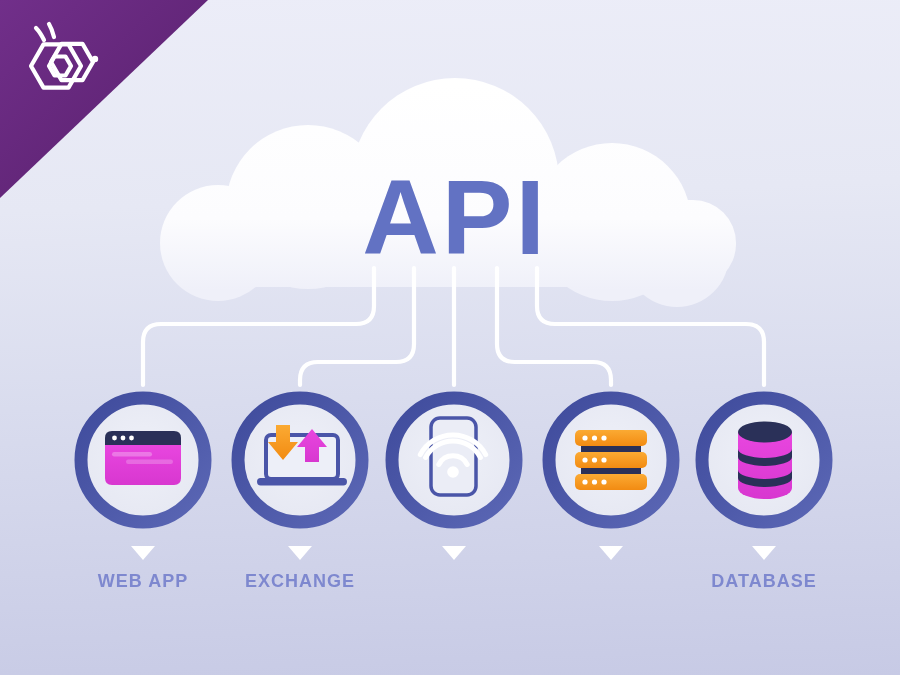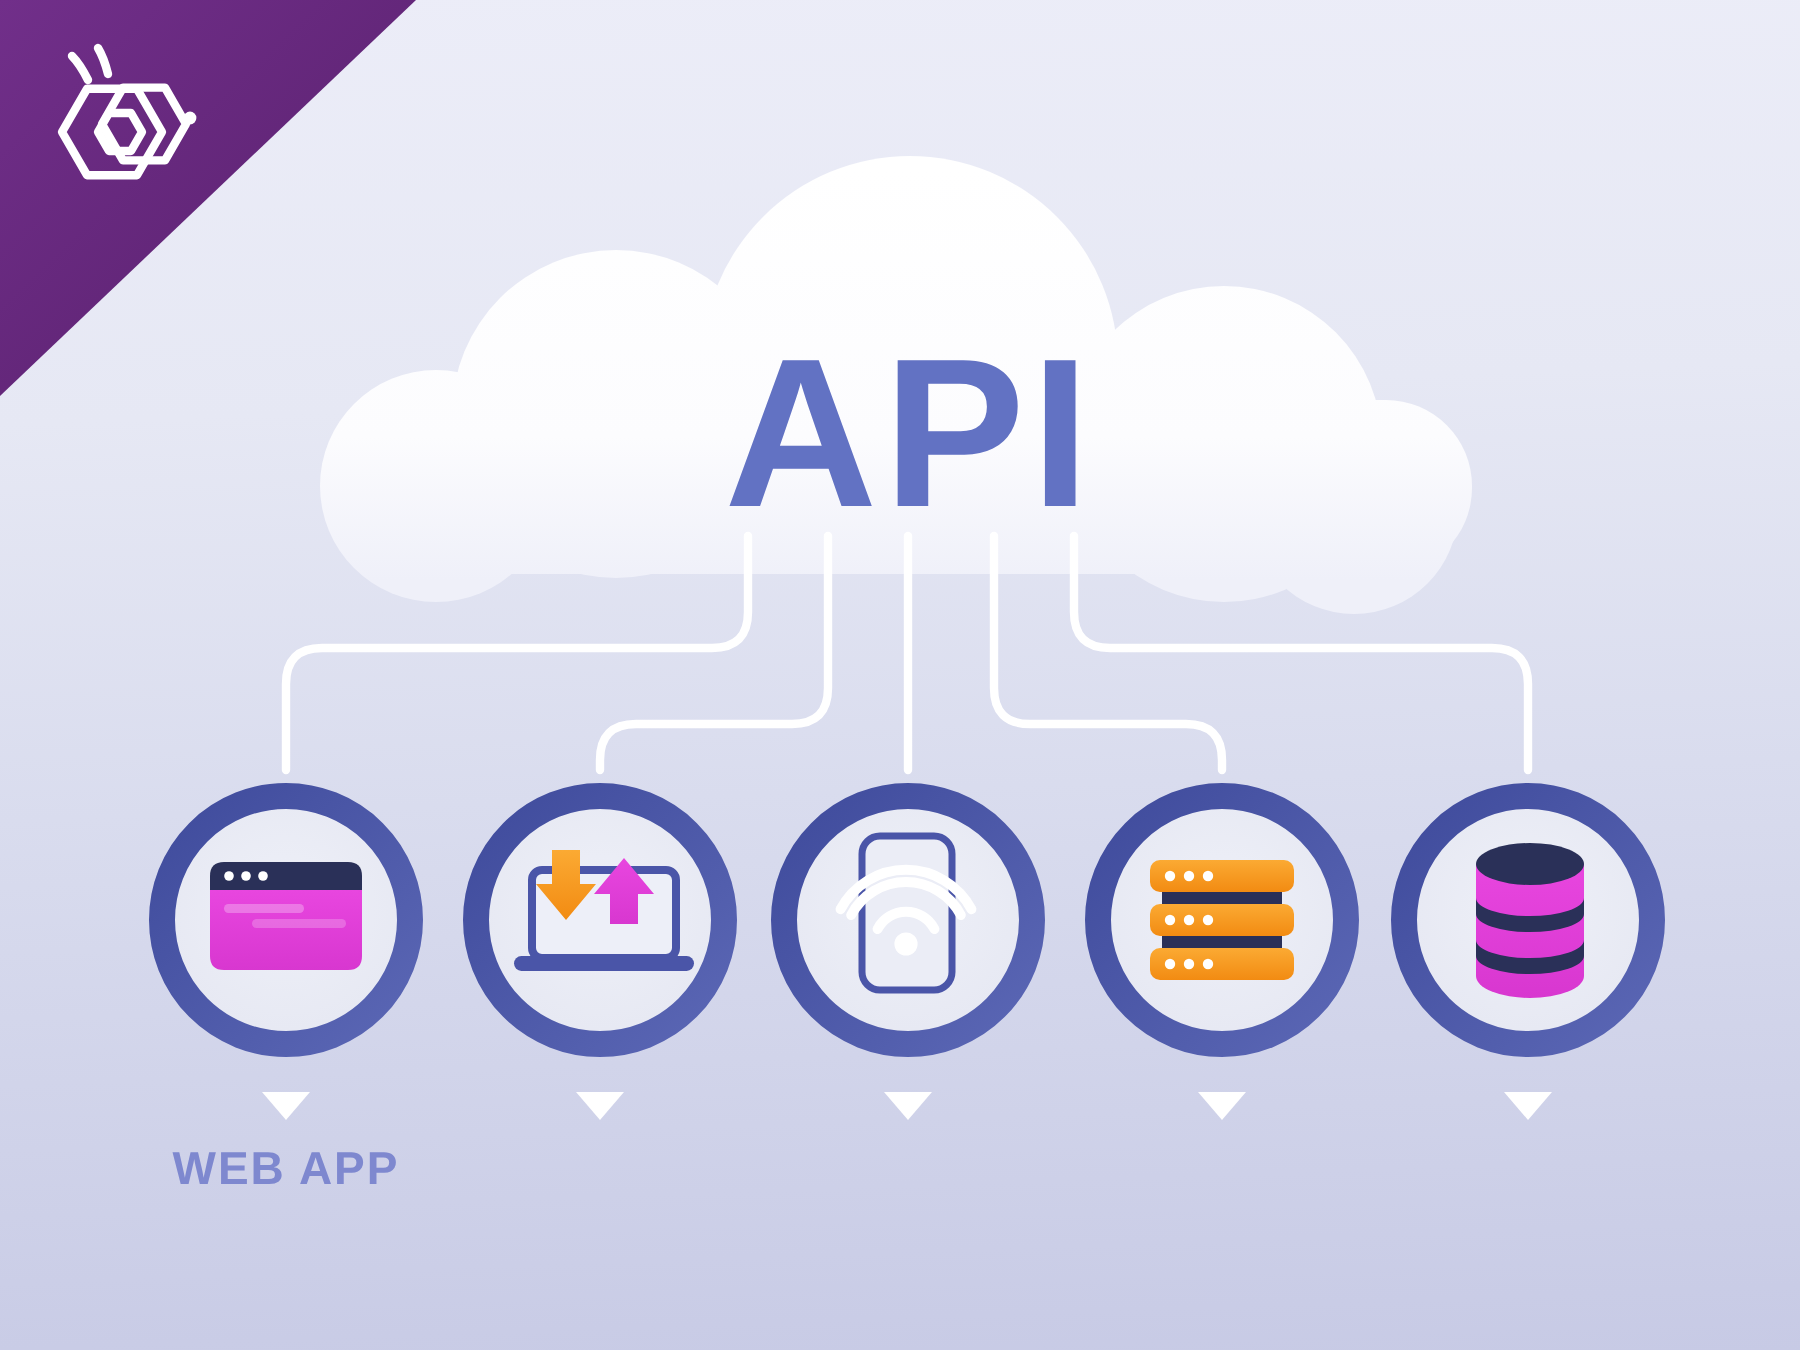--- a/index.html
+++ b/index.html
@@ -11,21 +11,21 @@
   }
   .stage svg.art{position:absolute;left:0;top:0;}
   .api-title{
     position:absolute;left:255px;top:160px;width:400px;height:115px;
     display:flex;align-items:center;justify-content:center;
     font-size:106px;font-weight:bold;letter-spacing:3px;color:#6272c3;
     z-index:3;user-select:none;
   }
   .node-label{
     position:absolute;top:571px;width:200px;text-align:center;
-    font-size:23px;font-weight:bold;letter-spacing:1px;color:#7e88cf;
+    font-size:18px;font-weight:bold;letter-spacing:1px;color:#7e88cf;
     z-index:3;user-select:none;white-space:nowrap;
   }
   .node-label.n0{left:43px;}
   .node-label.n1{left:200px;}
   .node-label.n2{left:354px;}
   .node-label.n3{left:511px;}
   .node-label.n4{left:664px;}
 </style>
 </head>
 <body>
@@ -159,14 +159,16 @@
         <ellipse cx="765" cy="432" rx="27" ry="10.5" fill="#2a3058"></ellipse>
         <path d="M738,449 A27,9 0 0 0 792,449 L792,457 A27,9 0 0 1 738,457 Z" fill="#2a3058"></path>
         <path d="M738,470 A27,9 0 0 0 792,470 L792,478 A27,9 0 0 1 738,478 Z" fill="#2a3058"></path>
       </g>
       <polygon points="752,546 776,546 764,560" fill="#ffffff"></polygon>
     </g>
   </svg>
 
   <div class="api-title">API</div>
   <div class="node-label n0">WEB APP</div>
+  <div class="node-label n1">EXCHANGE</div>
+  <div class="node-label n4">DATABASE</div>
 
 </div>
 
 </body></html>

